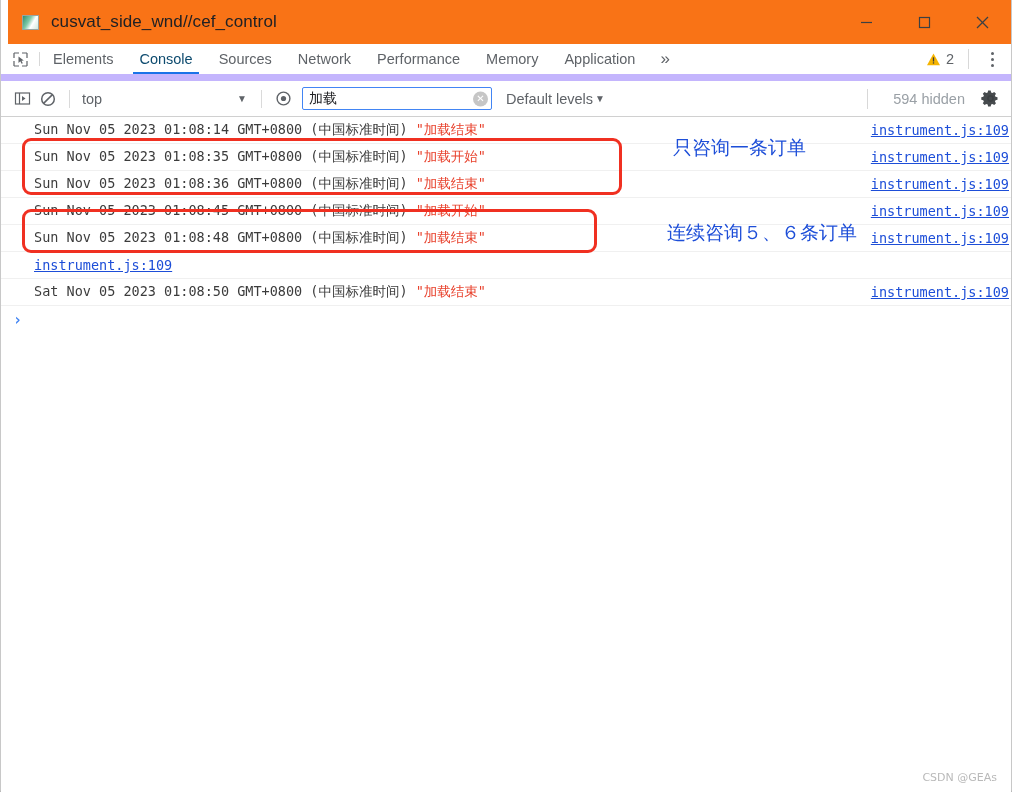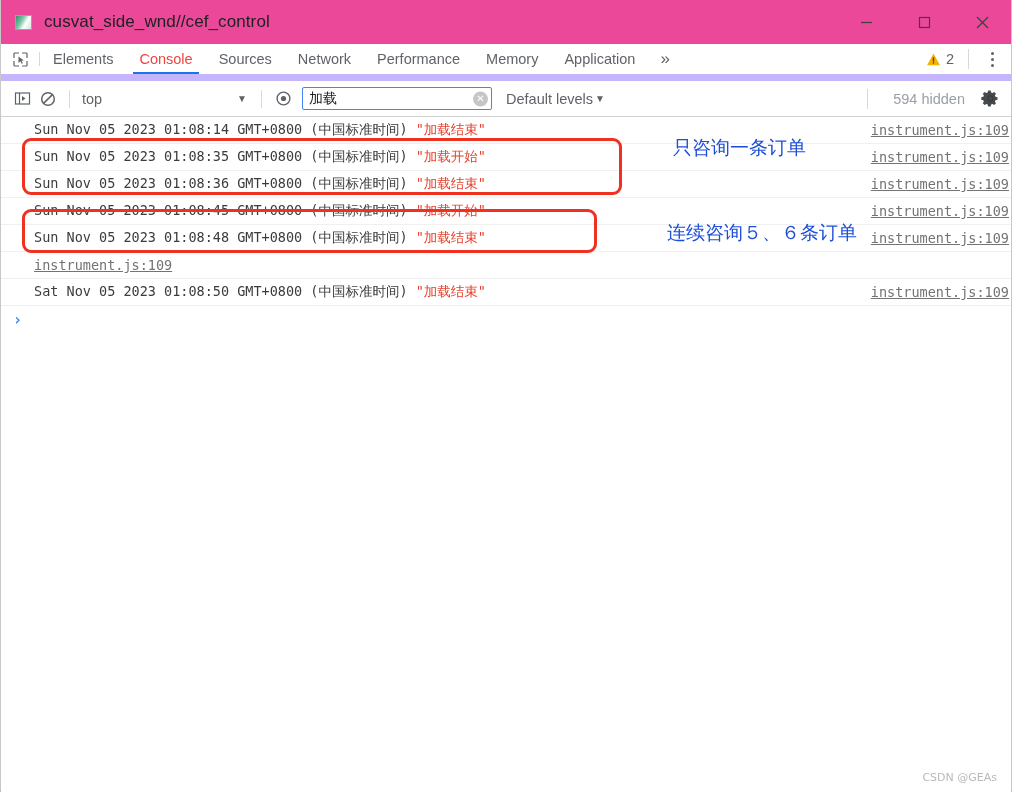--- a/index.html
+++ b/index.html
@@ -17,21 +17,22 @@
     border-right: 1px solid #c8c8c8;
     border-bottom: 2px solid #b4b4b4;
   }
 
   
   .titlebar {
     position: relative;
     height: 44px;
     display: flex;
     align-items: center;
-    background: #ec4899;
+    background: #f97316;
+    margin-left: 7px;
   }
   .app-icon {
     width: 17px; height: 15px;
     margin-left: 14px;
     border: 1px solid #9aa4a0;
     background: linear-gradient(120deg, #2f8f6e 0%, #7fc9a8 38%, #ffffff 62%, #cfe8dc 100%);
     flex: none;
   }
   .title-text {
     margin-left: 12px;
@@ -71,21 +72,21 @@
   }
   .tabs { display: flex; align-items: stretch; }
   .tab {
     padding: 0 13px;
     display: flex; align-items: center;
     font-size: 14.5px;
     color: #5f6368;
     white-space: nowrap;
     position: relative;
   }
-  .tab.active { color: #ef4444; }
+  .tab.active { color: #0c4a6e; }
   .tab.active::after {
     content: "";
     position: absolute; left: 7px; right: 7px; bottom: 0;
     height: 2px; background: #1a73e8;
   }
   .tab-more {
     padding: 0 12px;
     display: flex; align-items: center;
     font-size: 17px; color: #5f6368;
   }
@@ -195,21 +196,21 @@
     border-bottom: 1px solid #f0f0f0;
     padding-left: 33px; padding-right: 2px;
     font-family: "DejaVu Sans Mono", monospace;
     font-size: 13.5px;
     color: #3c3c3c;
     white-space: nowrap;
   }
   .log-msg { flex: 1; }
   .log-msg .q { color: #e8412c; }
   .log-src {
-    color: #737373;
+    color: #1d4ed8;
     text-decoration: underline;
     font-family: "DejaVu Sans Mono", monospace;
     font-size: 13.5px;
   }
   .prompt-row {
     height: 27px;
     display: flex; align-items: center;
     padding-left: 12px;
   }
   .prompt-caret {

